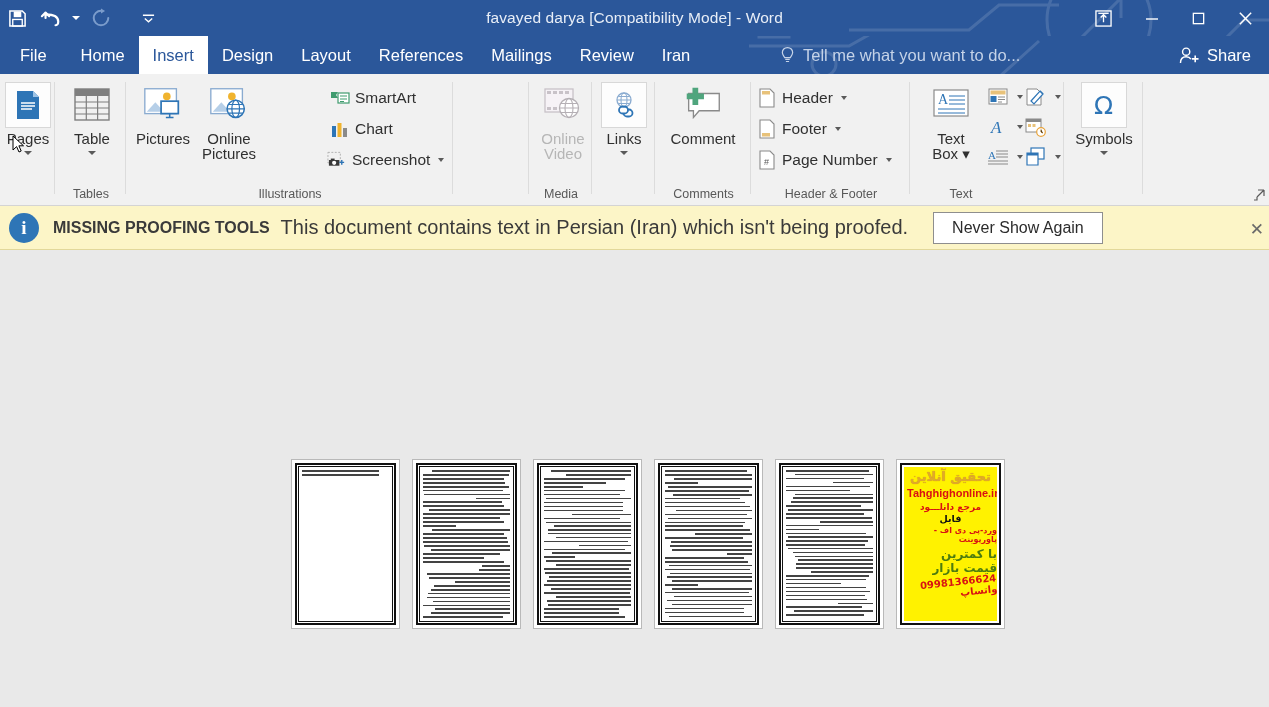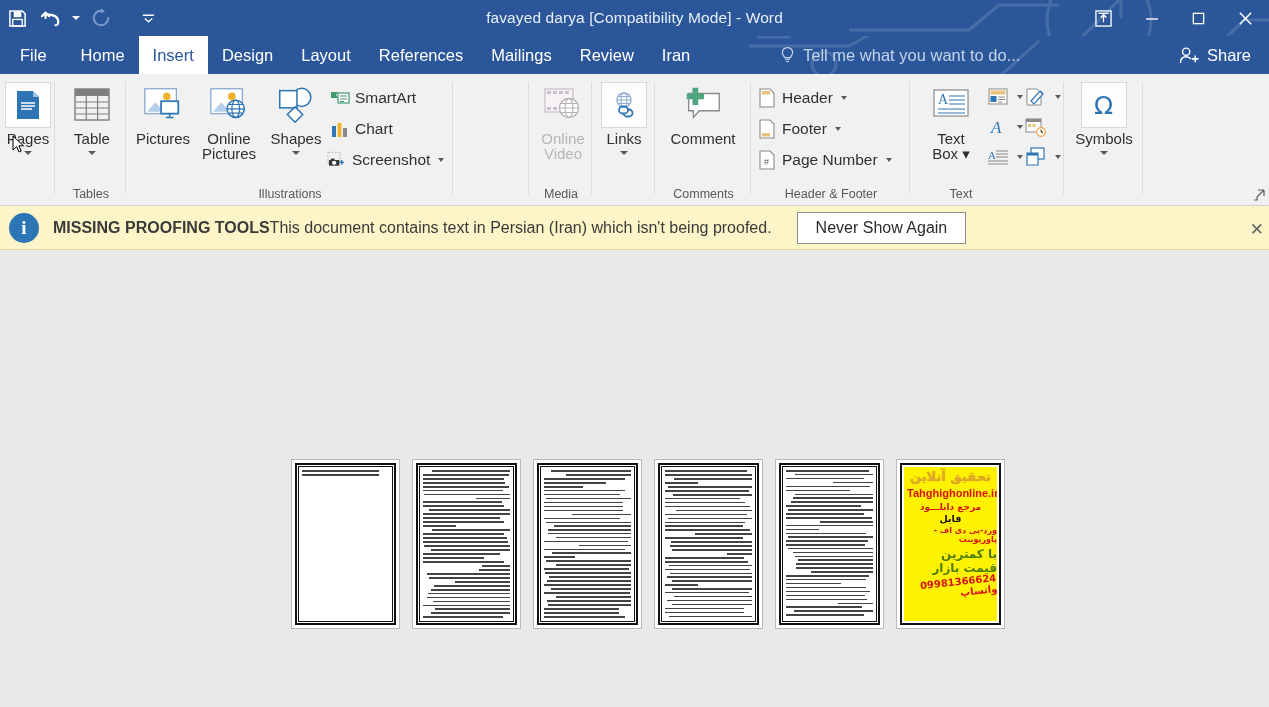--- a/index.html
+++ b/index.html
@@ -117,21 +117,21 @@
     position:absolute;left:0;top:206px;width:1269px;height:44px;
     background:#fcf5c7;border-bottom:1px solid #e2d89a;box-sizing:border-box;
     display:flex;align-items:center;
   }
   .info-ico{
     width:30px;height:30px;border-radius:50%;background:#2e75b6;margin-left:9px;
     display:flex;align-items:center;justify-content:center;color:#fff;
     font-size:19px;font-family:"Liberation Serif",serif;font-weight:bold;flex:none;
   }
   .info-strong{margin-left:14px;font-size:16px;font-weight:bold;color:#3a3a3a;}
-  .info-text{margin-left:0;font-size:16px;color:#3a3a3a;}
+  .info-text{margin-left:11px;font-size:20px;color:#3a3a3a;}
   .info-btn{
     margin-left:25px;background:#ffffff;border:1px solid #8e8e8e;
     padding:6px 18px;font-size:16px;color:#2b2b2b;font-family:"Liberation Sans",sans-serif;
   }
   .info-close{
     position:absolute;right:5px;top:13px;font-size:17px;color:#6a6a6a;
   }
 
   
   .hruler-wrap{
@@ -411,31 +411,20 @@
             <path d="M6 27 L15 17 L24 27 Z" fill="#b6cfe8"></path>
             <circle cx="30" cy="24" r="9" fill="#ffffff" stroke="#2e75b6" stroke-width="1.6"></circle>
             <ellipse cx="30" cy="24" rx="4" ry="9" fill="none" stroke="#2e75b6" stroke-width="1.3"></ellipse>
             <path d="M21 24 H39 M22.5 19.5 H37.5 M22.5 28.5 H37.5" stroke="#2e75b6" stroke-width="1.2"></path>
           </svg>
         </div>
         <div class="lbl" style="white-space:pre-line;">Online
 Pictures</div>
       </div>
 
-      <div class="bigbtn" style="left:133px;top:8px;">
-        <div class="ico">
-          <svg width="46" height="40" viewBox="0 0 46 40">
-            <circle cx="29" cy="12" r="9.5" fill="#ffffff" stroke="#2e75b6" stroke-width="1.6"></circle>
-            <rect x="6" y="5" width="18" height="18" fill="#ffffff" stroke="#2e75b6" stroke-width="1.6"></rect>
-            <path d="M22 22 L30 30 L22 38 L14 30 Z" fill="#ffffff" stroke="#2e75b6" stroke-width="1.6"></path>
-          </svg>
-        </div>
-        <div class="lbl">Shapes</div>
-        <span class="caret-dn"></span>
-      </div>
 
       <div class="smallrow" style="left:203px;top:14px;">
         <span class="sico">
           <svg width="20" height="16" viewBox="0 0 20 16">
             <path d="M1 2 L8 2 L6 5 L8 8 L1 8 Z" fill="#3f9b6e"></path>
             <rect x="8" y="3" width="11" height="10" fill="#ffffff" stroke="#3f9b6e" stroke-width="1.2"></rect>
             <path d="M10 6 H17 M10 9 H17 M10 11.5 H14" stroke="#3f9b6e" stroke-width="1"></path>
           </svg>
         </span>
         <span>SmartArt</span>

